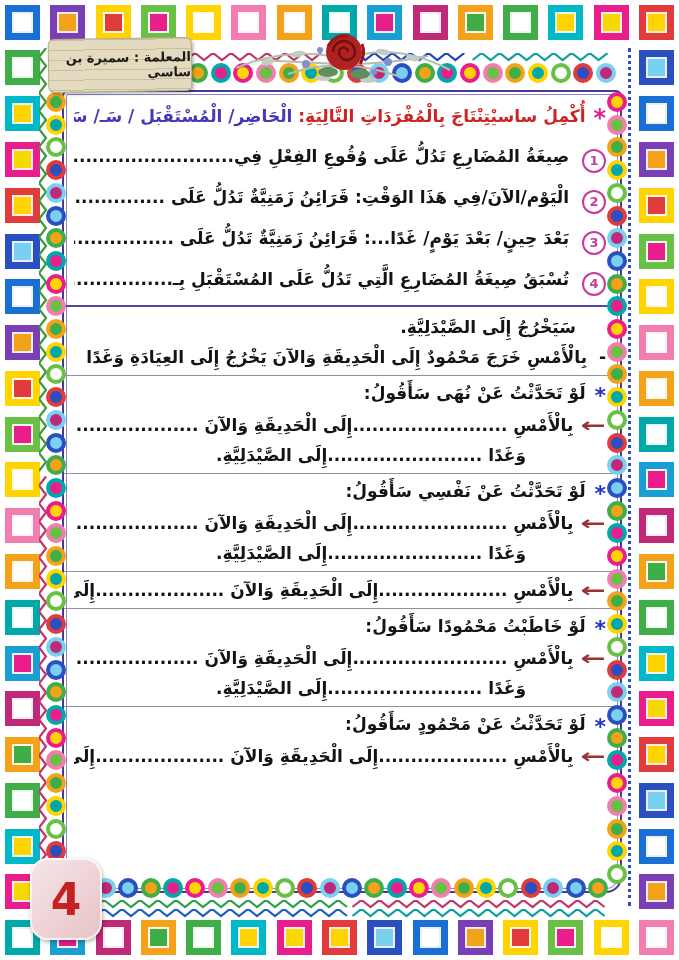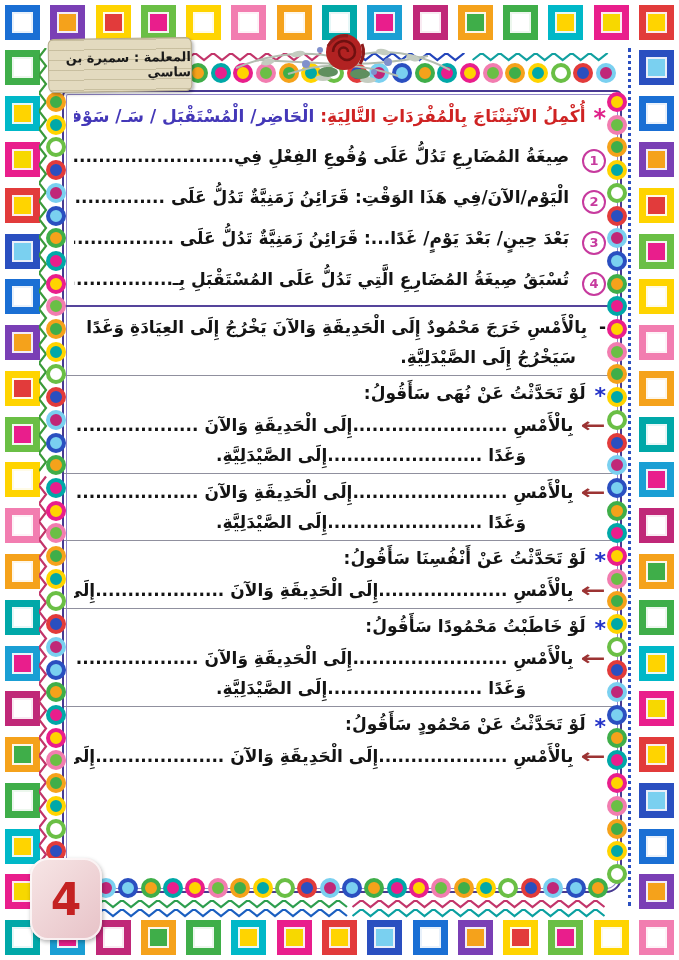--- a/index.html
+++ b/index.html
@@ -460,21 +460,21 @@
   </div>
 
   <div class="note">
     <span>المعلمة : سميرة بن ساسي</span>
   </div>
 
   <div class="content">
 
     <div class="ln s1-title">
       <span class="star1">*</span>
-      <span class="red">أُكْمِلُ الآنْتِنْتَاجَ بِالْمُفْرَدَاتِ التَّالِيَةِ:</span>
+      <span class="red">أُكْمِلُ ساسيْتِنْتَاجَ بِالْمُفْرَدَاتِ التَّالِيَةِ:</span>
       <span class="blue">الْحَاضِر/ الْمُسْتَقْبَل / سَـ/ سَوْفَ</span>
     </div>
 
     <div class="ln s1-item">
       <span class="circle-num">1</span>
       <span>صِيغَةُ المُضَارِعِ تَدُلُّ عَلَى وُقُوعِ الفِعْلِ فِي........................................أَوْ....................</span>
     </div>
     <div class="ln s1-item">
       <span class="circle-num">2</span>
       <span>الْيَوْم/الآنَ/فِي هَذَا الوَقْتِ: قَرَائِنُ زَمَنِيَّةٌ تَدُلُّ عَلَى ...................................</span>
@@ -484,54 +484,54 @@
       <span>بَعْدَ حِينٍ/ بَعْدَ يَوْمٍ/ غَدًا...: قَرَائِنُ زَمَنِيَّةٌ تَدُلُّ عَلَى ...................................</span>
     </div>
     <div class="ln s1-item">
       <span class="circle-num">4</span>
       <span>تُسْبَقُ صِيغَةُ المُضَارِعِ الَّتِي تَدُلُّ عَلَى المُسْتَقْبَلِ بِـ..............................</span>
     </div>
 
 
     <hr class="sep-purple">
 
+    <div class="ln ex2">سَيَخْرُجُ إِلَى الصَّيْدَلِيَّةِ.</div>
     <div class="ln ex1">
       <span class="dash">-</span>
       <span>بِالْأَمْسِ خَرَجَ مَحْمُودٌ إِلَى الْحَدِيقَةِ وَالآنَ يَخْرُجُ إِلَى العِيَادَةِ وَغَدًا</span>
     </div>
-    <div class="ln ex2">سَيَخْرُجُ إِلَى الصَّيْدَلِيَّةِ.</div>
 
     <div class="block">
       <hr class="sep">
       <div class="ln prompt">
         <span class="star2">*</span>
         <span>لَوْ تَحَدَّثْتُ عَنْ نُهَى سَأَقُولُ:</span>
       </div>
       <div class="ln ans">
         <span class="arrow">←</span>
         <span>بِالْأَمْسِ ........................إِلَى الْحَدِيقَةِ وَالآنَ ........................إِلَى العِيَادَةِ</span>
       </div>
       <div class="ln ans2">وَغَدًا ........................إِلَى الصَّيْدَلِيَّةِ.</div>
     </div>
 
     <div class="block">
       <hr class="sep">
+      <div class="ln prompt">
+        <span class="star2">*</span>
+        <span>لَوْ تَحَدَّثْتُ عَنْ نَفْسِي سَأَقُولُ:</span>
+      </div>
       <div class="ln ans">
         <span class="arrow">←</span>
         <span>بِالْأَمْسِ ........................إِلَى الْحَدِيقَةِ وَالآنَ ........................إِلَى العِيَادَةِ</span>
       </div>
       <div class="ln ans2">وَغَدًا ........................إِلَى الصَّيْدَلِيَّةِ.</div>
     </div>
 
     <div class="block mid">
       <hr class="sep">
-      <div class="ln prompt">
-        <span class="star2">*</span>
-        <span>لَوْ تَحَدَّثْتُ عَنْ أَنْفُسِنَا سَأَقُولُ:</span>
-      </div>
       <div class="ln ans">
         <span class="arrow">←</span>
         <span>بِالْأَمْسِ ....................إِلَى الْحَدِيقَةِ وَالآنَ ....................إِلَى العِيَادَةِ وَغَدًا</span>
       </div>
     </div>
 
     <div class="block">
       <hr class="sep">
       <div class="ln prompt">
         <span class="star2">*</span>

